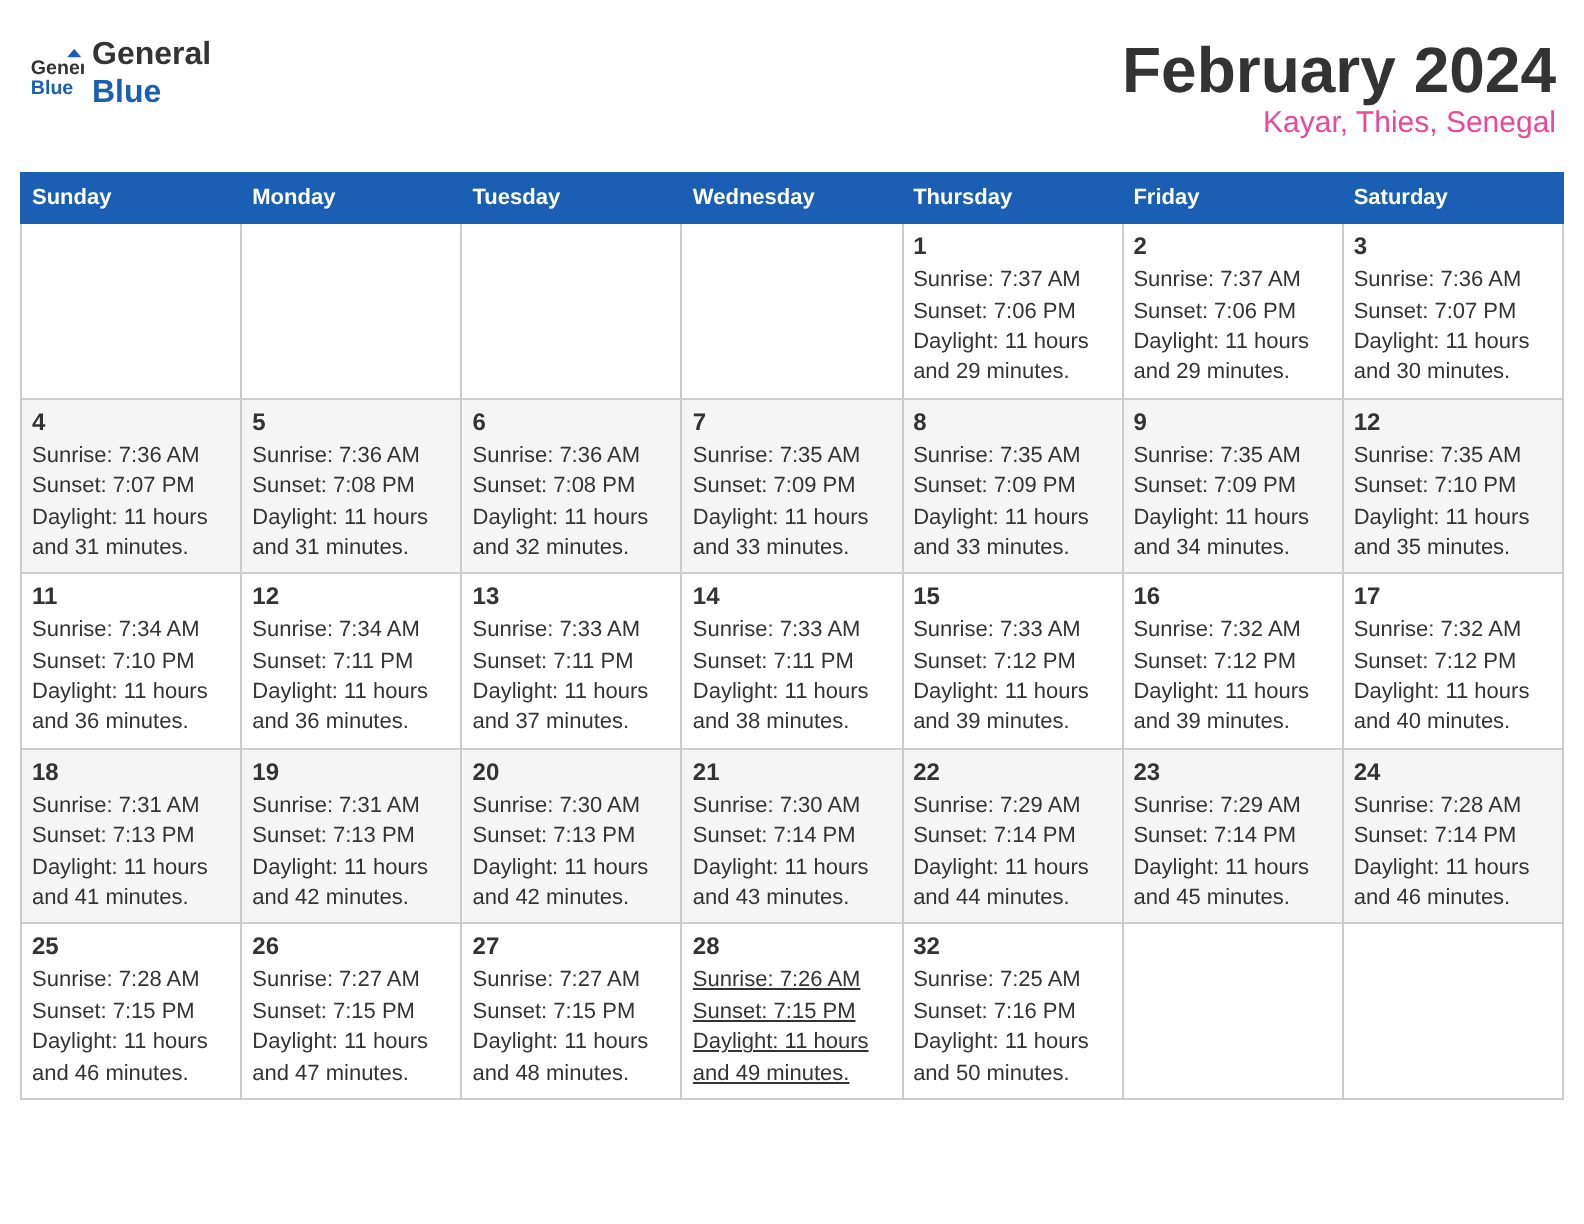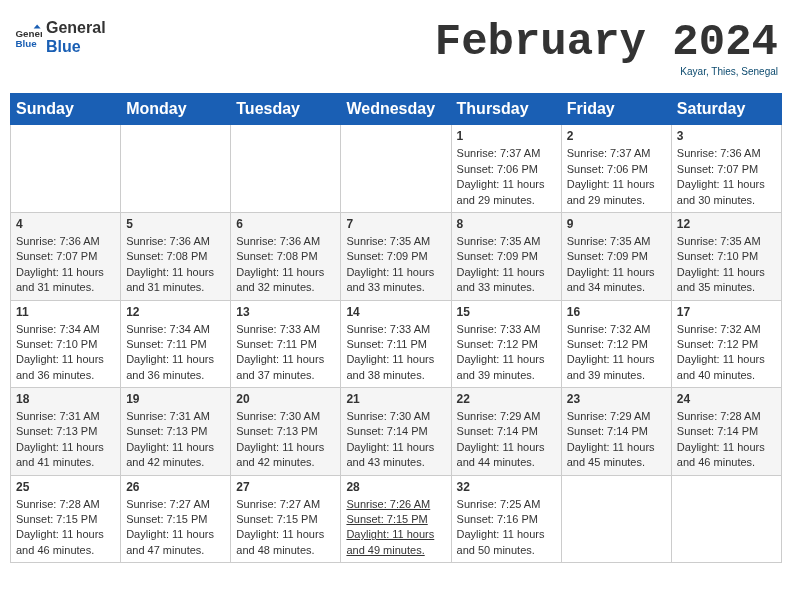--- a/index.html
+++ b/index.html
@@ -23,41 +23,40 @@
       gap: 4px;
     }
     .logo-icon {
       width: 28px;
       height: 28px;
     }
     .title-block {
       text-align: right;
     }
     .month-title {
-      font-size: 44px;
+      font-size: 32px;
       font-weight: bold;
       color: #333;
       line-height: 1.1;
-      font-family: Liberation Mono, monospace;
     }
     .location {
-      font-size: 10px;
-      color: #0c4a6e;
+      font-size: 15px;
+      color: #ec4899;
     }
     table {
       width: 100%;
       border-collapse: collapse;
       font-size: 11px;
     }
     thead tr th {
       background-color: #1a5fb4;
       color: #fff;
       padding: 6px 5px;
       text-align: left;
-      font-size: 16px;
+      font-size: 11px;
       border: 1px solid #1a5fb4;
     }
     tbody tr td {
       border: 1px solid #ccc;
       vertical-align: top;
       padding: 4px 5px;
       width: calc(100% / 7);
       height: 80px;
     }
     .day-number {

